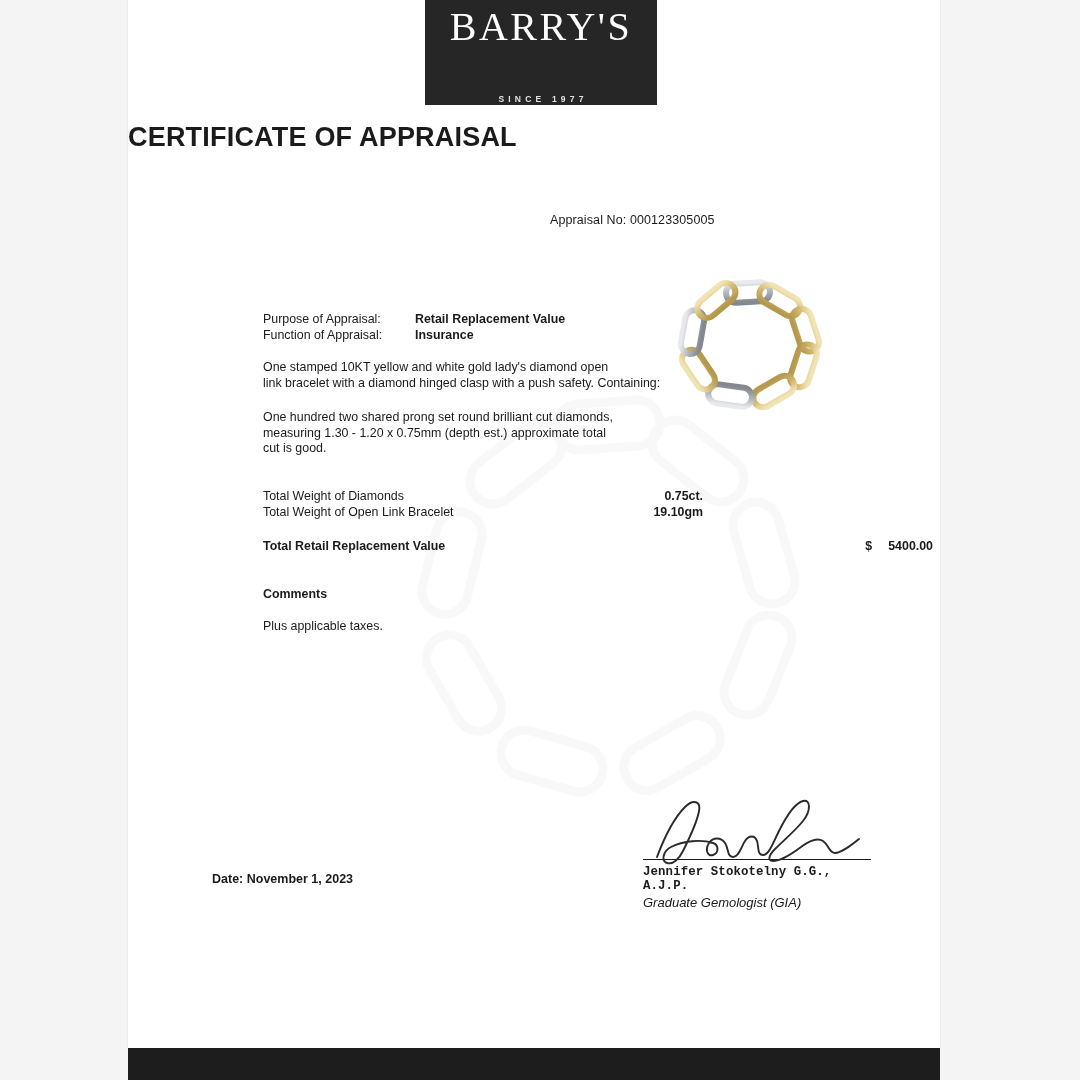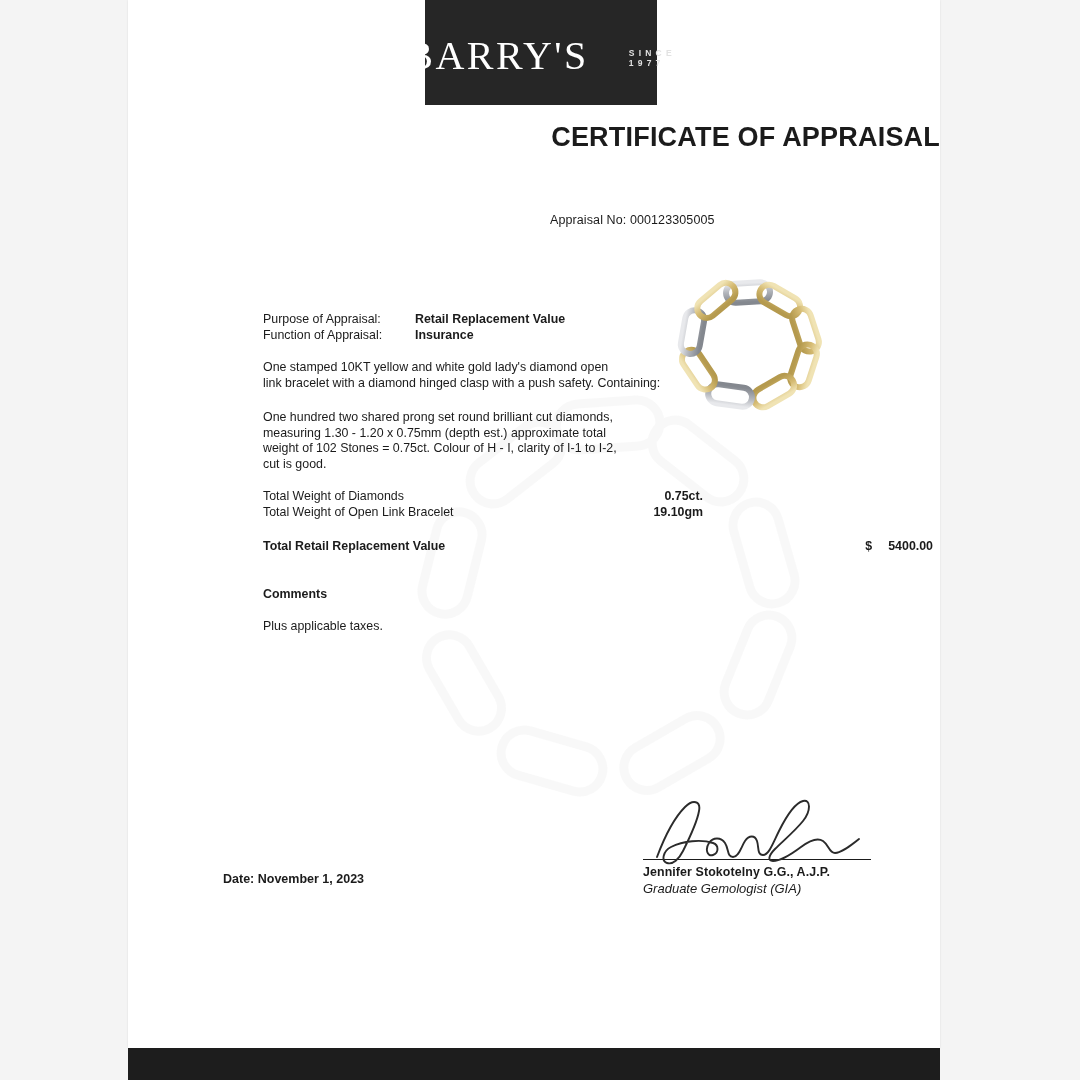--- a/index.html
+++ b/index.html
@@ -42,21 +42,21 @@
   
   #logo-box {
     position: absolute;
     left: 297px;
     top: 0;
     width: 232px;
     height: 105px;
     background: #262626;
     z-index: 3;
     display: flex;
-    flex-direction: row;
+    flex-direction: column;
     align-items: center;
     justify-content: center;
     gap: 36px;
   }
   #logo-word {
     color: #ffffff;
     font-family: "Liberation Serif", serif;
     font-size: 40px;
     font-weight: 400;
     letter-spacing: 2.5px;
@@ -78,21 +78,21 @@
     position: relative;
     z-index: 2;
     color: #1b1b1b;
   }
 
   #doc-title {
     position: absolute;
     left: 0;
     top: 122px;
     width: 812px;
-    text-align: right;
+    text-align: left;
     font-size: 27px;
     font-weight: 700;
     letter-spacing: 0.2px;
   }
 
   #appraisal-no {
     position: absolute;
     left: 422px;
     top: 213px;
     font-size: 12.5px;
@@ -166,30 +166,31 @@
     width: 228px;
     height: 1px;
     background: #1b1b1b;
     margin-top: -8px;
   }
   #sig-name {
     font-size: 12.4px;
     font-weight: 700;
     margin-top: 5px;
     letter-spacing: 0.1px;
+    font-family: Liberation Mono, monospace;
   }
   #sig-title {
     font-size: 13px;
     font-style: italic;
     margin-top: 2px;
   }
 
   #date-line {
     position: absolute;
-    left: 95px;
+    left: 84px;
     top: 872px;
     font-size: 12.5px;
     font-weight: 700;
     z-index: 2;
   }
 
   
   #footer-bar {
     position: absolute;
     left: 128px;
@@ -267,21 +268,20 @@
     </div>
 
     <div class="block" id="desc-1">
       <div>One stamped 10KT yellow and white gold lady's diamond open</div>
       <div>link bracelet with a diamond hinged clasp with a push safety.   Containing:</div>
     </div>
 
     <div class="block" id="desc-2">
       <div>One hundred two shared prong set round brilliant cut diamonds,</div>
       <div>measuring 1.30 - 1.20 x 0.75mm (depth est.) approximate total</div>
-      <div>weight of 102 Stones = 0.75ct. Colour of H - I, clarity of I-1 to I-2,</div>
       <div>cut is good.</div>
     </div>
 
     <div class="block" id="weights">
       <div class="w-row">
         <span>Total Weight of Diamonds</span>
         <span class="w-val">0.75ct.</span>
       </div>
       <div class="w-row">
         <span>Total Weight of Open Link Bracelet</span>

